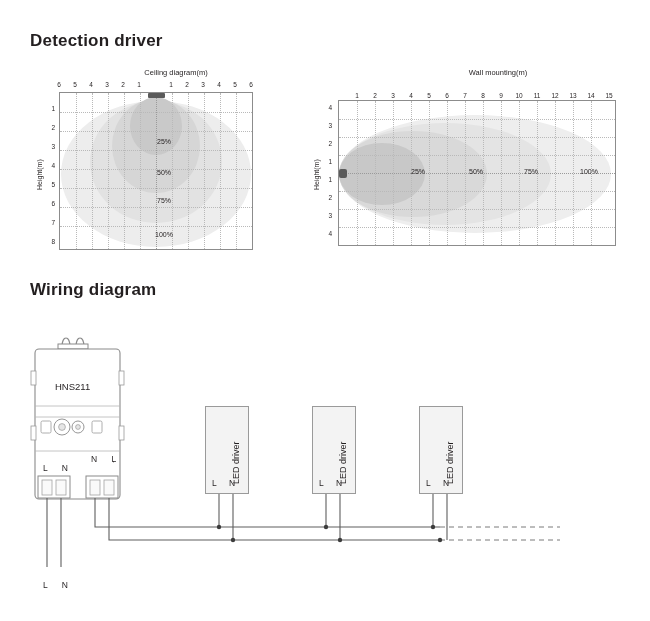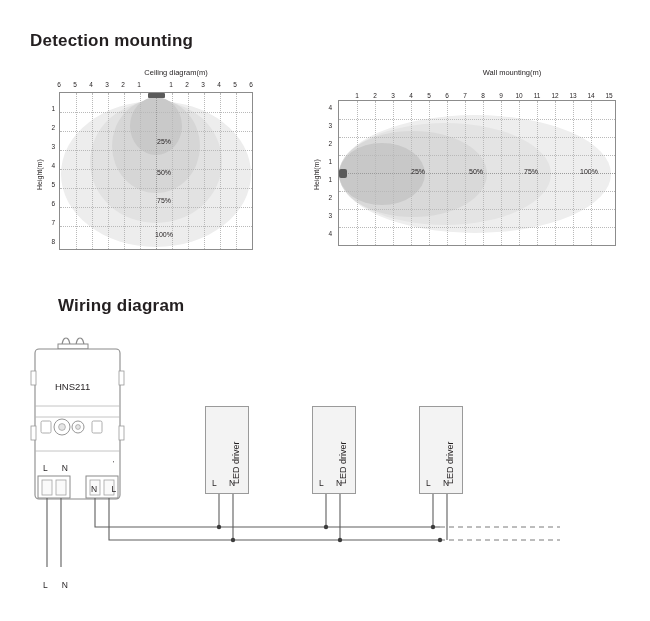--- a/index.html
+++ b/index.html
@@ -1,19 +1,19 @@
 <!DOCTYPE html>
 <html><head>
 <meta charset="utf-8">
 <style>
   html,body{margin:0;padding:0;background:#ffffff;}
   body{width:650px;height:621px;position:relative;font-family:"Liberation Sans",sans-serif;color:#231f20;overflow:hidden;}
   .sec-title{position:absolute;font-size:17px;font-weight:bold;letter-spacing:0.2px;color:#231f20;}
   #title-detection{left:30px;top:31px;}
-  #title-wiring{left:30px;top:296px;margin-left:28px;}
+  #title-wiring{left:30px;top:280px;}
 
   
   .chart-caption{position:absolute;font-size:7.5px;color:#231f20;text-align:center;}
   .axis-title{position:absolute;font-size:7px;color:#231f20;transform:rotate(-90deg);transform-origin:left top;white-space:nowrap;}
   .plot{position:absolute;background:#ffffff;border:1px solid #8c8c8c;overflow:hidden;}
   .grid-v,.grid-h{position:absolute;background:transparent;}
   .grid-v{width:0;border-left:1px dotted #b9b9b9;top:0;bottom:0;}
   .grid-h{height:0;border-top:1px dotted #b9b9b9;left:0;right:0;}
   .tick{position:absolute;font-size:6.5px;color:#231f20;text-align:center;width:10px;}
   .ytick{position:absolute;font-size:6.5px;color:#231f20;text-align:right;width:10px;}
@@ -21,21 +21,21 @@
   .pctlabel{position:absolute;font-size:7px;color:#231f20;text-align:center;white-space:nowrap;}
   .sensor-dot{position:absolute;background:#5a5a5a;}
   .driver{position:absolute;border:1px solid #9a9a9a;background:#f3f3f3;}
   .driver-label{position:absolute;font-size:9px;color:#231f20;transform:rotate(-90deg);transform-origin:left top;white-space:nowrap;}
   .term{position:absolute;font-size:8.5px;color:#231f20;white-space:nowrap;}
   .devname{position:absolute;font-size:9.5px;color:#231f20;}
 </style>
 </head>
 <body>
 
-<div class="sec-title" id="title-detection">Detection mounting</div>
+<div class="sec-title" id="title-detection">Detection driver</div>
 <div class="sec-title" id="title-wiring">Wiring diagram</div>
 
 <div class="chart-caption" style="left:96px;top:68px;width:160px;">Ceiling diagram(m)</div>
 <div class="axis-title" style="left:36px;top:190px;">Height(m)</div>
 
 <div class="tick" style="left:54px;top:81px;">6</div>
 <div class="tick" style="left:70px;top:81px;">5</div>
 <div class="tick" style="left:86px;top:81px;">4</div>
 <div class="tick" style="left:102px;top:81px;">3</div>
 <div class="tick" style="left:118px;top:81px;">2</div>
@@ -83,21 +83,21 @@
     <div class="grid-h" style="top:114px;"></div>
   <div class="grid-h" style="top:133px;"></div>
 
   <div class="sensor-dot" style="left:88px;top:0px;width:17px;height:5px;border-radius:1px;"></div>
 </div>
 <div class="pctlabel" style="left:140px;top:138px;width:48px;">25%</div>
 <div class="pctlabel" style="left:140px;top:169px;width:48px;">50%</div>
 <div class="pctlabel" style="left:140px;top:197px;width:48px;">75%</div>
 <div class="pctlabel" style="left:140px;top:231px;width:48px;">100%</div>
 
-<div class="chart-caption" style="left:432px;top:68px;width:160px;">Wall mounting(m)</div>
+<div class="chart-caption" style="left:418px;top:68px;width:160px;">Wall mounting(m)</div>
 <div class="axis-title" style="left:313px;top:190px;">Height(m)</div>
 
 <div class="tick" style="left:352px;top:92px;">1</div>
 <div class="tick" style="left:370px;top:92px;">2</div>
 <div class="tick" style="left:388px;top:92px;">3</div>
 <div class="tick" style="left:406px;top:92px;">4</div>
 <div class="tick" style="left:424px;top:92px;">5</div>
 <div class="tick" style="left:442px;top:92px;">6</div>
 <div class="tick" style="left:460px;top:92px;">7</div>
 <div class="tick" style="left:478px;top:92px;">8</div>
@@ -209,21 +209,21 @@
   <circle cx="233" cy="209" r="2.2" fill="#3c3c3c"></circle>
   <circle cx="326" cy="196" r="2.2" fill="#3c3c3c"></circle>
   <circle cx="340" cy="209" r="2.2" fill="#3c3c3c"></circle>
   <circle cx="433" cy="196" r="2.2" fill="#3c3c3c"></circle>
   <circle cx="440" cy="209" r="2.2" fill="#3c3c3c"></circle>
 </svg>
 
 <div class="devname" style="left:55px;top:381px;">HNS211</div>
 
 <div class="term" style="left:43px;top:463px;letter-spacing:6px;">L N</div>
-<div class="term" style="left:91px;top:484px;letter-spacing:6px;">N L</div>
+<div class="term" style="left:91px;top:454px;letter-spacing:6px;">N L</div>
 <div class="term" style="left:113px;top:460px;font-size:7px;">'</div>
 
 <div class="term" style="left:43px;top:580px;letter-spacing:6px;">L N</div>
 
 <div class="driver" style="left:205px;top:406px;width:42px;height:86px;"></div>
 <div class="driver-label" style="left:231px;top:484px;">LED driver</div>
 <div class="term" style="left:212px;top:478px;">L</div>
 <div class="term" style="left:229px;top:478px;">N</div>
 
 <div class="driver" style="left:312px;top:406px;width:42px;height:86px;"></div>

